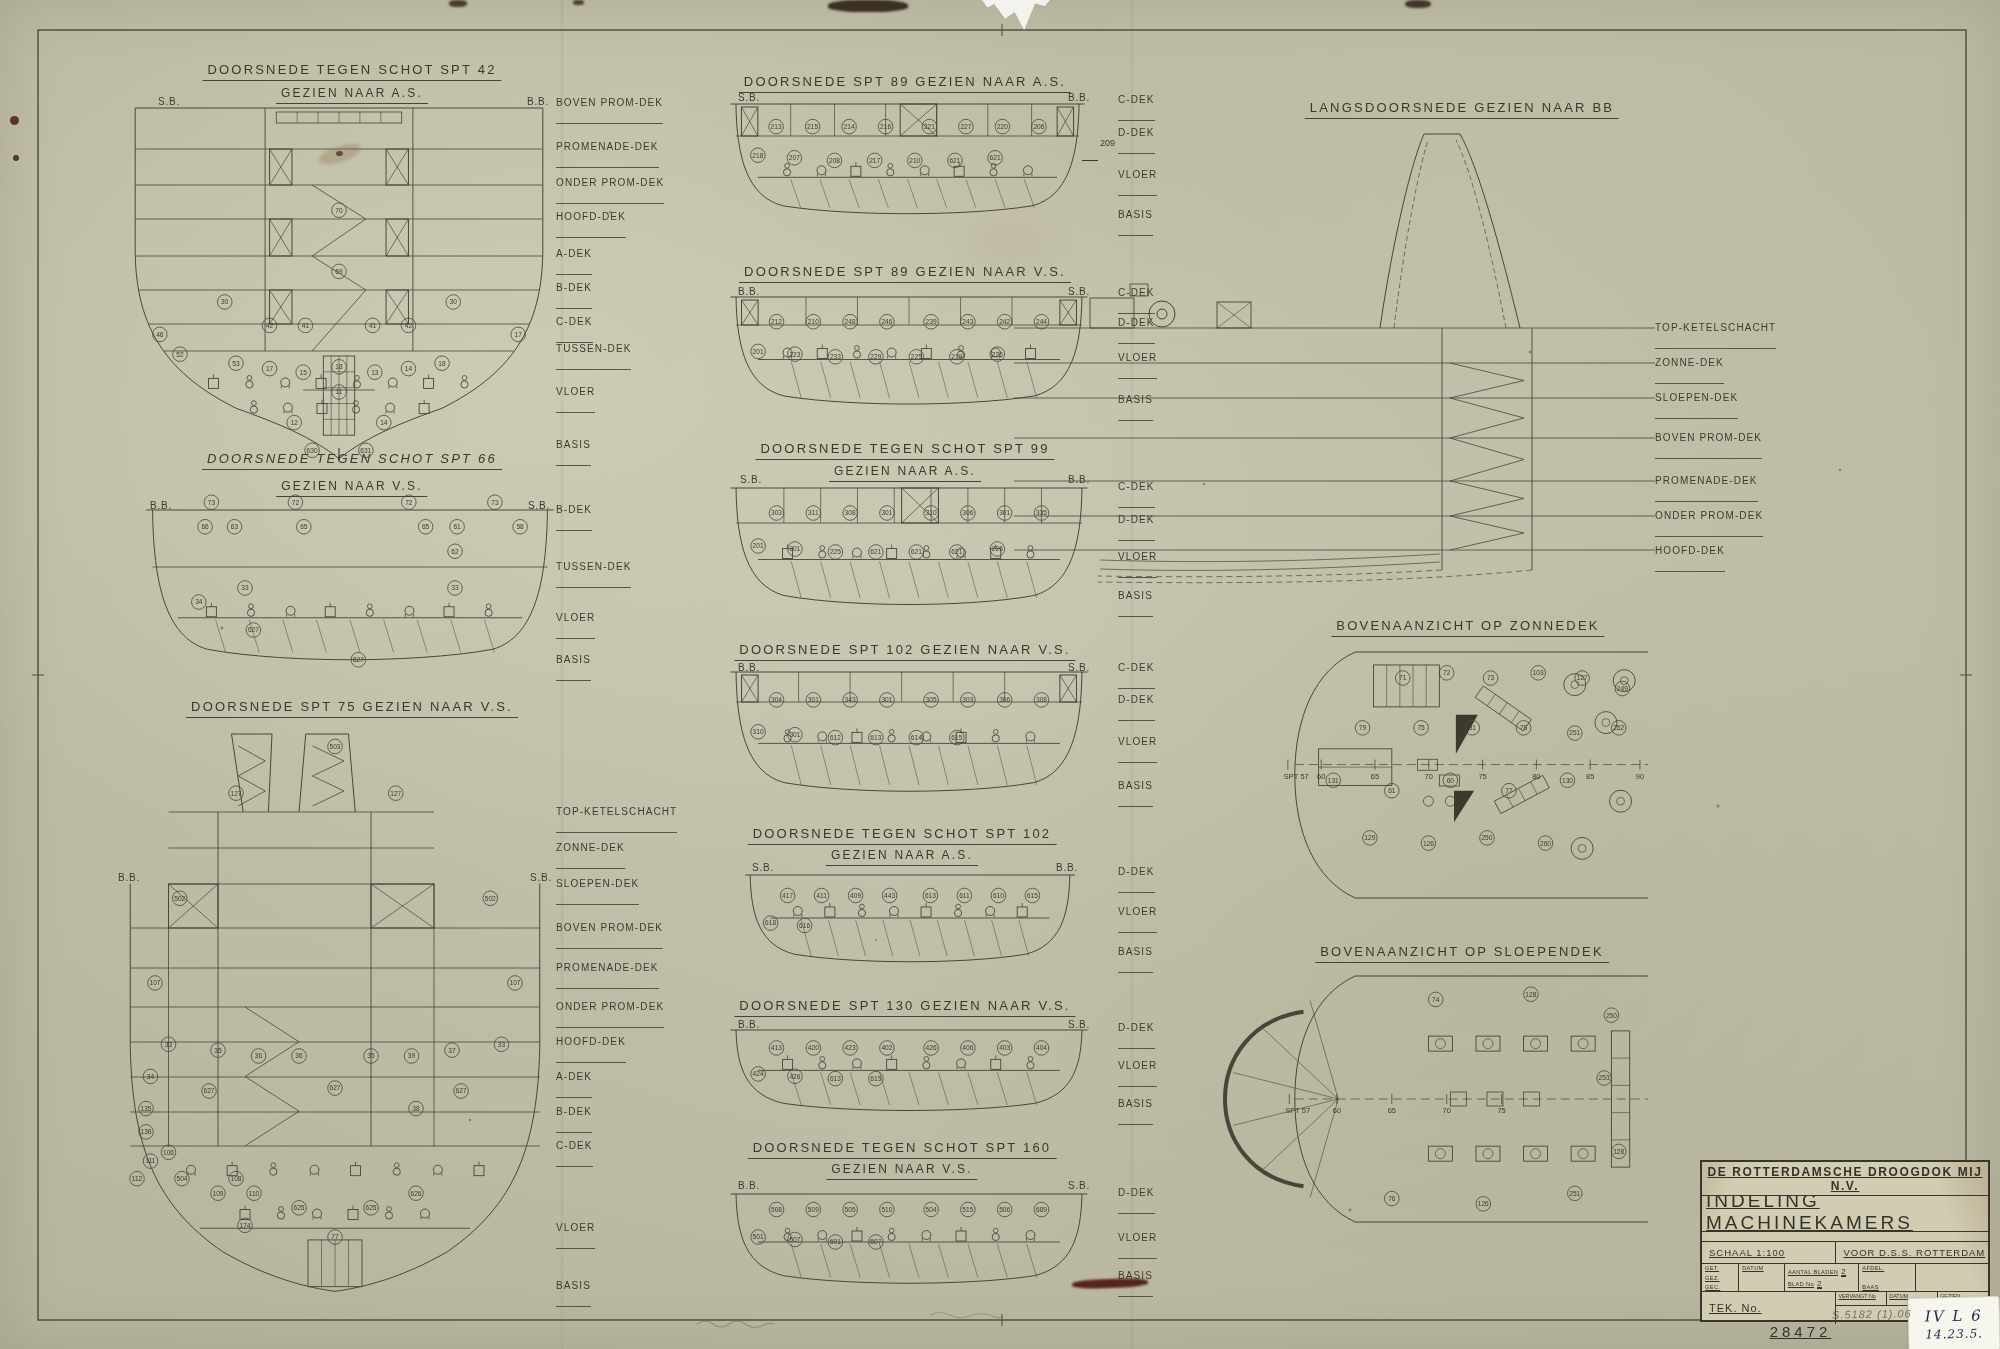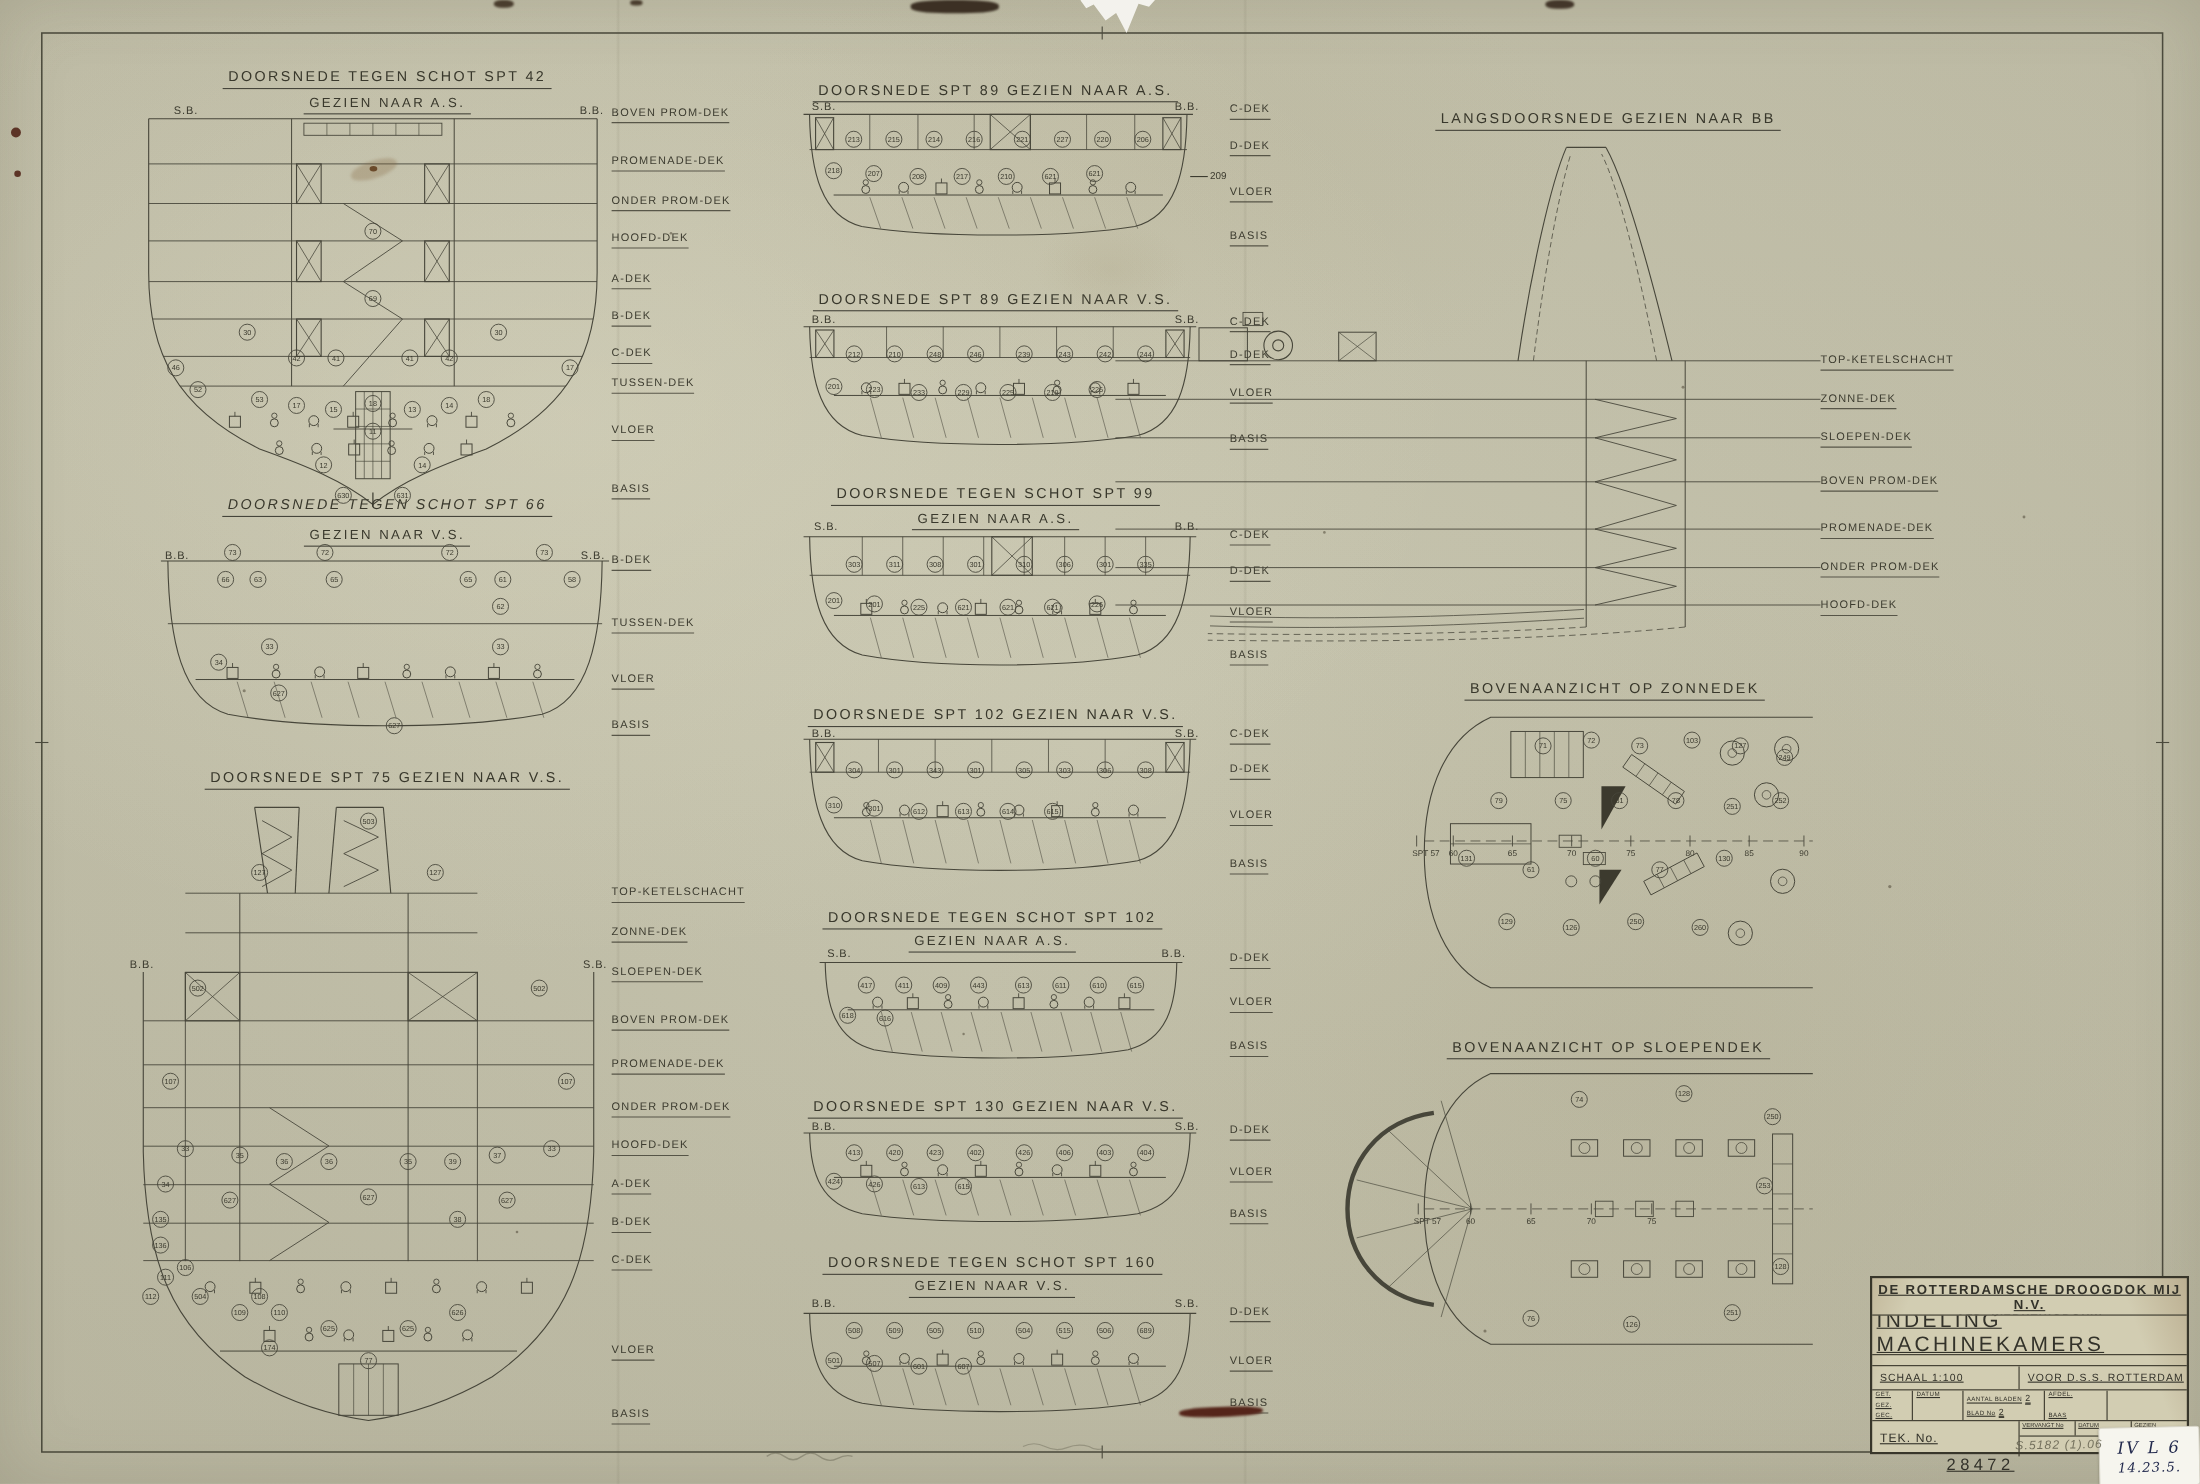--- a/index.html
+++ b/index.html
@@ -12,21 +12,21 @@
       radial-gradient(ellipse 600px 300px at 52% 12%, rgba(172,162,128,.14), transparent 70%),
       radial-gradient(ellipse 2300px 1500px at 50% 50%, rgba(0,0,0,0), rgba(105,98,75,.22) 98%),
       linear-gradient(#c9c7b1,#c3c1ab);
     box-shadow: inset 0 0 60px rgba(90,84,60,.18);}
   .crease{position:absolute;top:0;bottom:0;width:4px;background:linear-gradient(90deg,transparent,rgba(95,90,70,.10),transparent);}
   .sec-title,.sec-sub{position:absolute;transform:translateX(-50%);white-space:nowrap;
     color:#39382c;letter-spacing:2.2px;border-bottom:1px solid #45443a;padding:0 5px 3px;}
   .sec-title{font-size:13px;}
   .sec-sub{font-size:12px;}
   .deck-label{position:absolute;font-size:10px;letter-spacing:1.1px;color:#3c3b2f;
-    border-bottom:1px solid rgba(60,59,47,.8);padding-bottom:3px;white-space:nowrap;}
+    border-bottom:1px solid rgba(60,59,47,.8);padding-bottom:15px;white-space:nowrap;}
   .corner{position:absolute;font-size:10px;letter-spacing:.8px;color:#3c3b2f;}
   .side-note{position:absolute;font-size:9px;color:#3c3b2f;}
   svg.panel{position:absolute;overflow:visible;}
   
   #title-block{position:absolute;left:1700px;top:1160px;width:290px;height:162px;
     border:2.5px solid #38362a;background:
       linear-gradient(110deg, rgba(122,86,48,.18), transparent 12%),
       linear-gradient(250deg, rgba(122,86,48,.25), transparent 18%),
       #d2cdb2;color:#33322a;box-sizing:border-box;text-decoration:underline;}
   .tb-row{box-sizing:border-box;border-bottom:1.3px solid #38362a;overflow:hidden;}
@@ -622,21 +622,21 @@
             <text x="225" y="513.4" text-anchor="middle" font-size="6.6" fill="#3c3b2f" font-family="&quot;Liberation Sans&quot;, sans-serif">77</text>
           </g>
         </svg>
         <div class="sec-title" style="left: 905px; top: 74px;">DOORSNEDE SPT 89 GEZIEN NAAR A.S.</div>
         <div class="corner" style="left: 738px; top: 92px;">S.B.</div>
         <div class="corner" style="left: 1068px; top: 92px;">B.B.</div>
         <div class="deck-label" style="left: 1118px; top: 94px;">C-DEK</div>
         <div class="deck-label" style="left: 1118px; top: 127px;">D-DEK</div>
         <div class="deck-label" style="left: 1118px; top: 169px;">VLOER</div>
         <div class="deck-label" style="left: 1118px; top: 209px;">BASIS</div>
-        <div class="side-note" style="left: 1100px; top: 155px; text-align: center;">209</div>
+        <div class="side-note" style="left: 1100px; top: 138px; text-align: center;">209</div>
         <div class="side-note" style="left: 1082px; top: 160px; width: 16px; border-top: 1px solid rgb(60, 59, 47);"></div>
         <svg class="panel" viewBox="0 0 365 130" style="left: 725px; top: 98px; width: 365px; height: 130px;">
           <line x1="5.475" y1="6" x2="359.525" y2="6" stroke="#47463a" stroke-width="1"></line>
           <path d="M 10.95 6 C 11.68 58.9 21.9 98.8 58.4 107.89999999999999
     C 94.9 113.75 146 115.7 182.5 115.7
     C 219 115.7 270.1 113.75 306.59999999999997 107.89999999999999
     C 343.09999999999997 98.8 353.32 58.9 354.05 6" fill="none" stroke="#47463a" stroke-width="1"></path>
           <line x1="10.95" y1="38" x2="354.05" y2="38" stroke="#47463a" stroke-width="0.8"></line>
           <line x1="65.7" y1="6" x2="65.7" y2="38" stroke="#47463a" stroke-width="0.7"></line>
           <line x1="109.5" y1="6" x2="109.5" y2="38" stroke="#47463a" stroke-width="0.7"></line>

